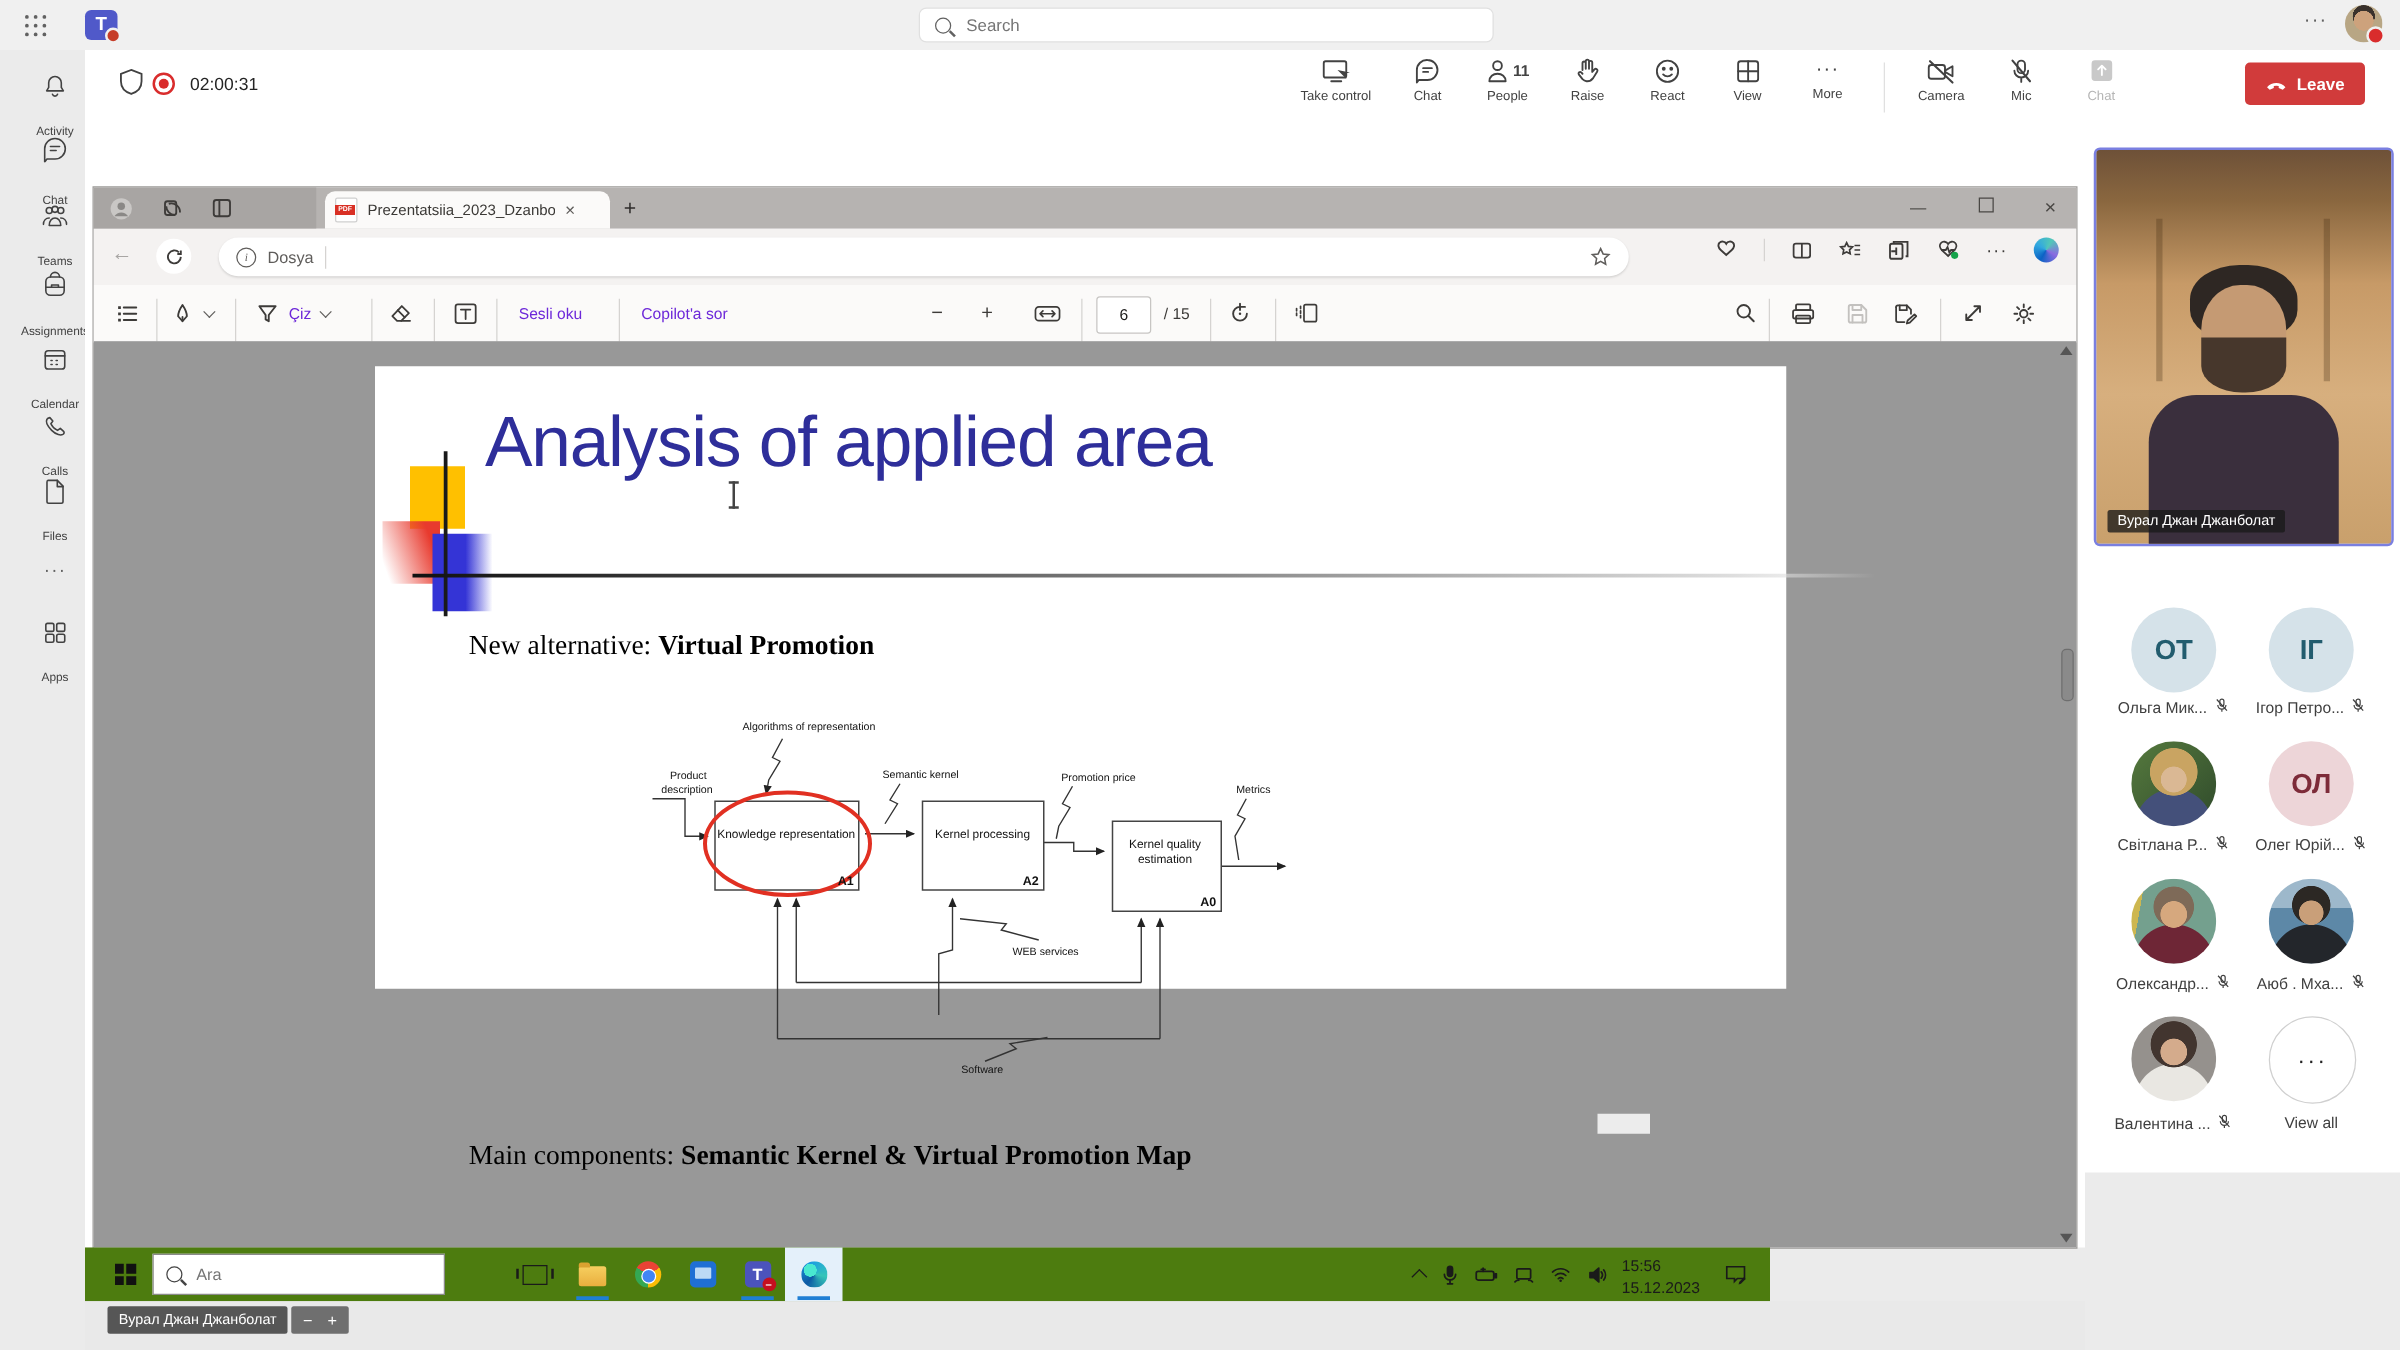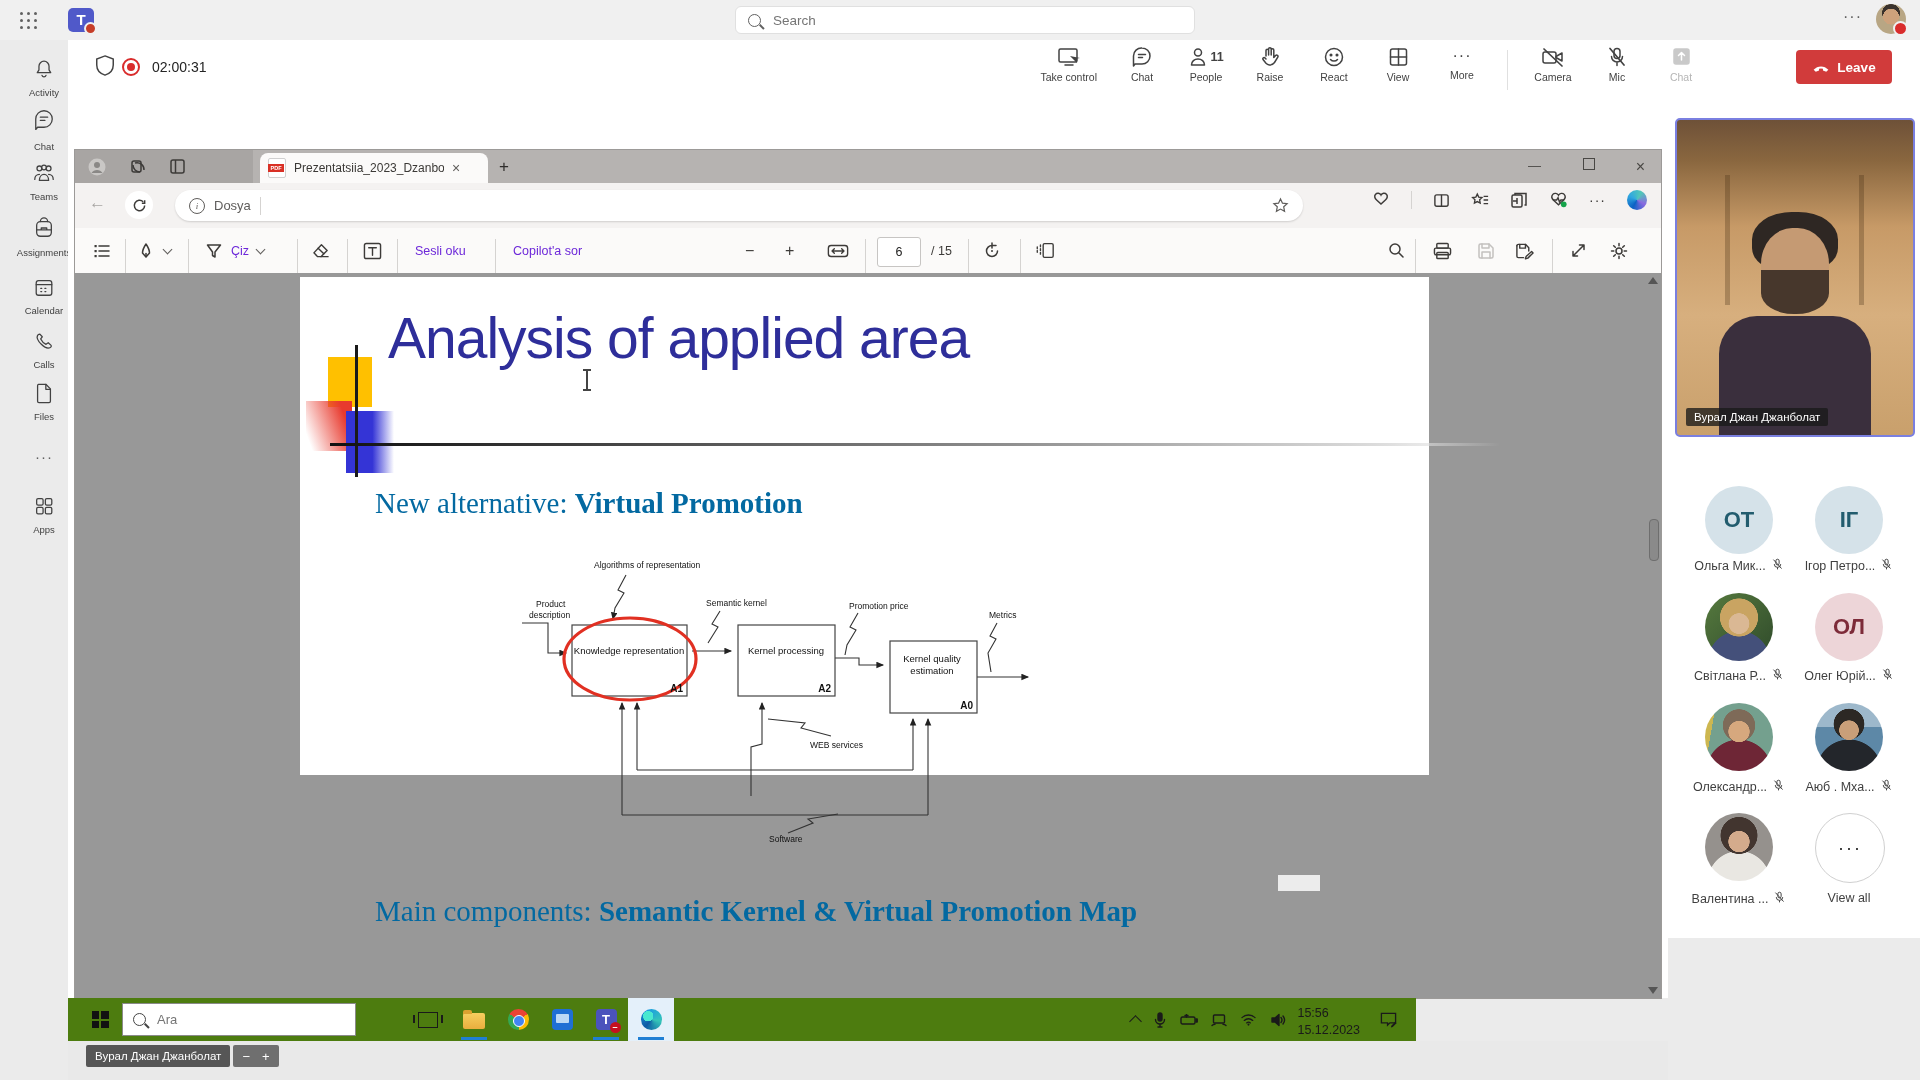--- a/index.html
+++ b/index.html
@@ -32,21 +32,21 @@
   .mbtn{display:flex;flex-direction:column;align-items:center;gap:3px;min-width:38px;color:#424242;cursor:pointer}
   .mbtn .lab{font-size:10.5px;color:#424242;white-space:nowrap}
   .mbtn svg{stroke:#424242;fill:none;stroke-width:1.5;stroke-linecap:round;stroke-linejoin:round}
   .mbtn.gray svg{stroke:#b5b5b5}.mbtn.gray .lab{color:#b5b5b5}
   .pcount{font-size:12.5px;font-weight:bold;margin-left:2px}
   .vdiv{width:1px;height:40px;background:#e0e0e0;margin-top:4px}
   .leave{right:28px;top:10px;width:96px;height:34px;background:#d13b3b;border-radius:4px;display:flex;
     align-items:center;justify-content:center;gap:7px;color:#fff;font-size:13.5px;font-weight:600;cursor:pointer}
   
   .rail{left:0;top:40px;width:68px;height:1040px;background:#ebebeb}
-  .ritem{position:absolute;left:0;width:88px;display:flex;flex-direction:column;align-items:center;gap:7px;color:#424242;cursor:pointer}
+  .ritem{position:absolute;left:0;width:88px;display:flex;flex-direction:column;align-items:center;gap:20px;color:#424242;cursor:pointer}
   .ritem svg{stroke:#424242;fill:none;stroke-width:1.4;stroke-linecap:round;stroke-linejoin:round}
   .ritem .lab{font-size:9.5px;color:#424242}
   .rbadge{position:absolute;left:36px;top:-5px;min-width:16px;height:16px;border-radius:8px;background:#c63d28;color:#fff;
     font-size:10px;font-weight:bold;text-align:center;line-height:16px;padding:0 2px}
   .rdots{font-size:15px;color:#616161;letter-spacing:1px}
   
   .stage{left:68px;top:96px;width:1600px;height:902px;background:#fff}
   .browser{left:7px;top:54px;width:1586px;height:848px;background:#fff;box-shadow:0 0 0 1px #9c9a98}
   .tabstrip{left:0;top:0;width:1586px;height:33px;background:#b6b3b1}
   .tcluster{left:0;top:0;width:178px;height:33px;background:#a8a5a3;display:flex;align-items:center;gap:22px;padding-left:12px;box-sizing:border-box}
@@ -79,35 +79,35 @@
   .pdfbar .g{position:absolute;top:0;height:45px;display:flex;align-items:center;color:#3d3b39}
   .pdfbar svg{stroke:#3d3b39;fill:none;stroke-width:1.5;stroke-linecap:round;stroke-linejoin:round}
   .ptool{font-size:12.5px;color:#6d28d9;white-space:nowrap}
   .chev{width:6px;height:6px;border-right:1.4px solid #5f5d5b;border-bottom:1.4px solid #5f5d5b;transform:rotate(45deg);margin:-3px 0 0 0}
   .pdiv{width:1px;height:22px;background:#d5d3d1}
   .pagebox{width:38px;height:26px;border:1px solid #c7c5c3;border-radius:3px;background:#fff;text-align:center;font-size:12.5px;color:#1b1a19;font-family:inherit}
   .glyph{font-size:16px;color:#3d3b39}
   .graysave svg{stroke:#c3c1bf}
   
   .viewer{left:0;top:123px;width:1586px;height:725px;background:#989898}
-  .page{left:225px;top:4px;width:1129px;height:498px;background:#fff;position:absolute}
+  .page{left:225px;top:20px;width:1129px;height:498px;background:#fff;position:absolute}
   .vscroll{position:absolute;right:2px;top:2px;width:12px;height:721px}
   .vthumb{position:absolute;left:2px;top:244px;width:8px;height:40px;background:#8a8a8a;border:1px solid #6e6e6e;border-radius:4px}
   .varr{position:absolute;left:1px;width:0;height:0;border-left:5px solid transparent;border-right:5px solid transparent}
   
   .stitle{left:88px;top:28px;width:1060px;font-size:57px;font-weight:500;color:#2e2e9a;letter-spacing:-1px;white-space:nowrap}
   .ysq{left:28px;top:80px;width:44px;height:50px;background:#ffc000}
   .rsq{left:6px;top:124px;width:46px;height:50px;background:linear-gradient(250deg,#e83a2e 20%,rgba(255,255,255,0) 90%)}
   .bsq{left:46px;top:134px;width:48px;height:62px;background:linear-gradient(90deg,#3434d6 55%,rgba(255,255,255,0))}
   .vline{left:55px;top:68px;width:2.5px;height:132px;background:#1a1a1a}
   .hline{left:30px;top:166px;width:1170px;height:3px;background:linear-gradient(90deg,#111 0%,#888 55%,#ddd 90%,rgba(255,255,255,0))}
   .ibeam{left:286px;top:92px;width:2px;height:22px;background:#444}
   .ibeam:before,.ibeam:after{content:"";position:absolute;left:-3px;width:8px;height:2px;background:#444}
   .ibeam:before{top:0}.ibeam:after{bottom:0}
-  .serifline{font-family:"Liberation Serif","DejaVu Serif",serif;font-size:29px;color:#0369a1;white-space:nowrap}
+  .serifline{font-family:"Liberation Serif","DejaVu Serif",serif;font-size:22px;color:#000000;white-space:nowrap}
   .serifline b{font-weight:bold}
   .faintbox{left:978px;top:598px;width:42px;height:16px;background:#ececec}
   .diagram text{font-family:"Liberation Sans","DejaVu Sans",sans-serif;fill:#111;stroke:none}
   
   .taskbar{left:0;top:902px;width:1348px;height:43px;background:#4d7c0f}
   .tbi{position:absolute;top:0;height:43px;display:flex;align-items:center;justify-content:center;cursor:pointer}
   .startw{left:12px;width:40px}
   .winlogo{width:17px;height:17px;display:grid;grid-template-columns:1fr 1fr;gap:2px}
   .winlogo i{background:#111}
   .wsearch{left:54px;top:5px;width:234px;height:33px;background:#fff;border:1px solid #8a8a8a;display:flex;align-items:center;gap:9px;padding:0 10px;box-sizing:border-box}

